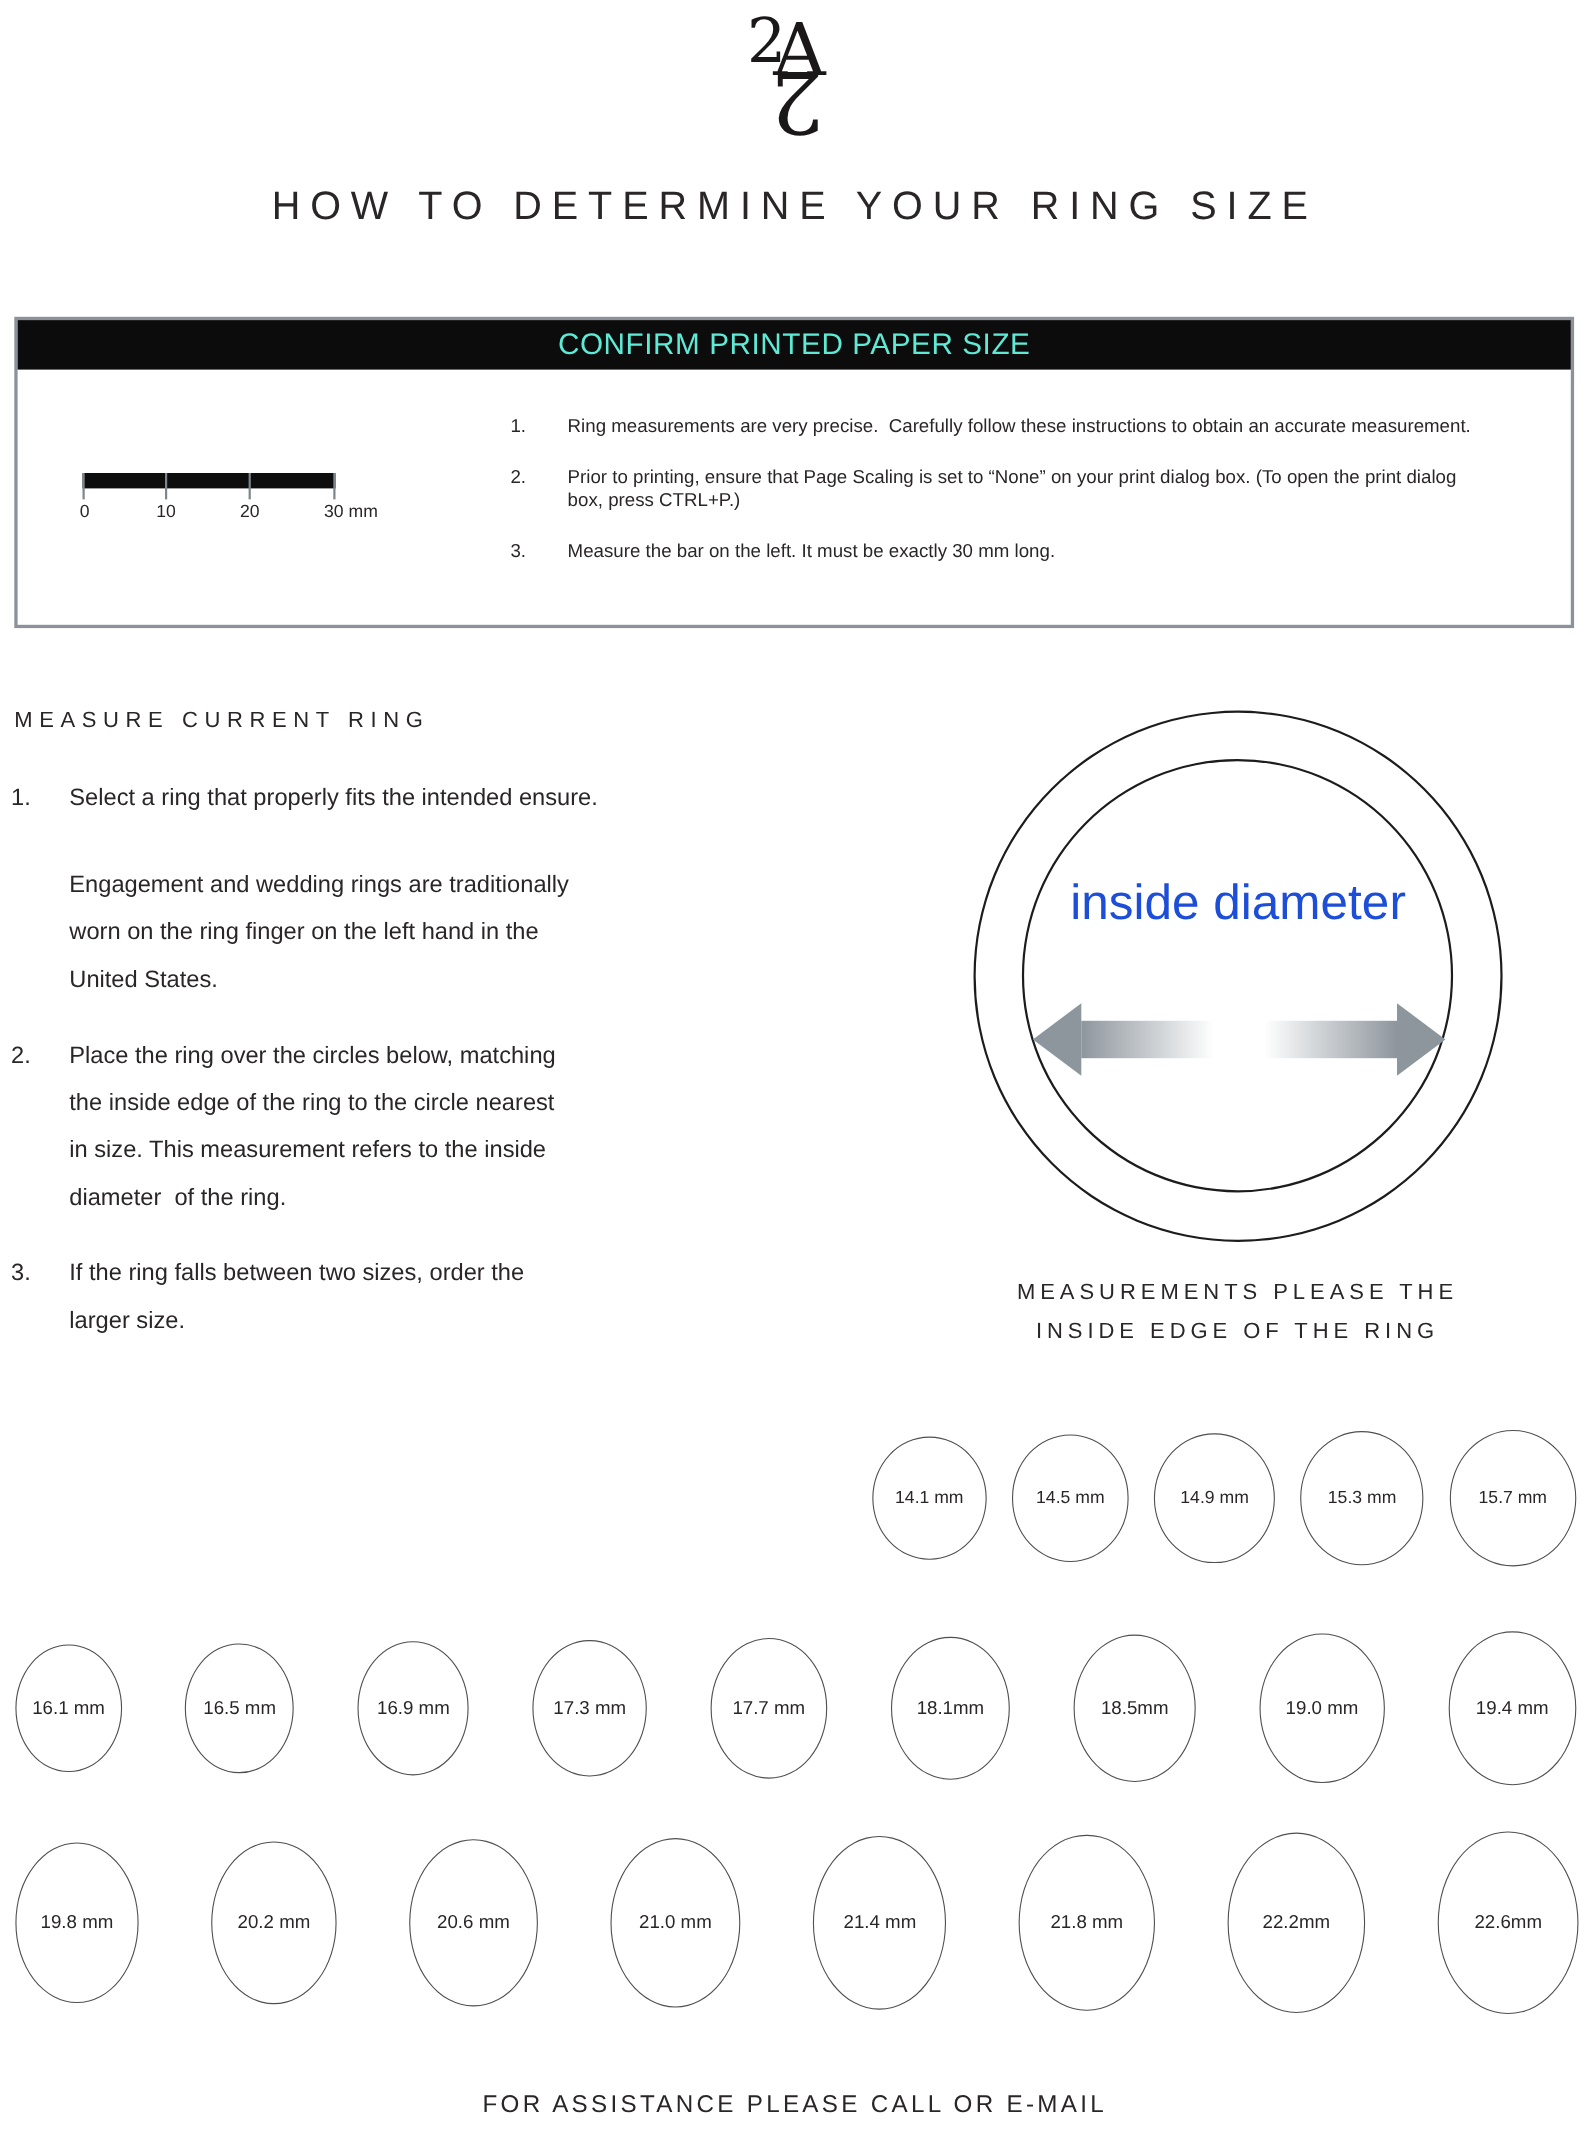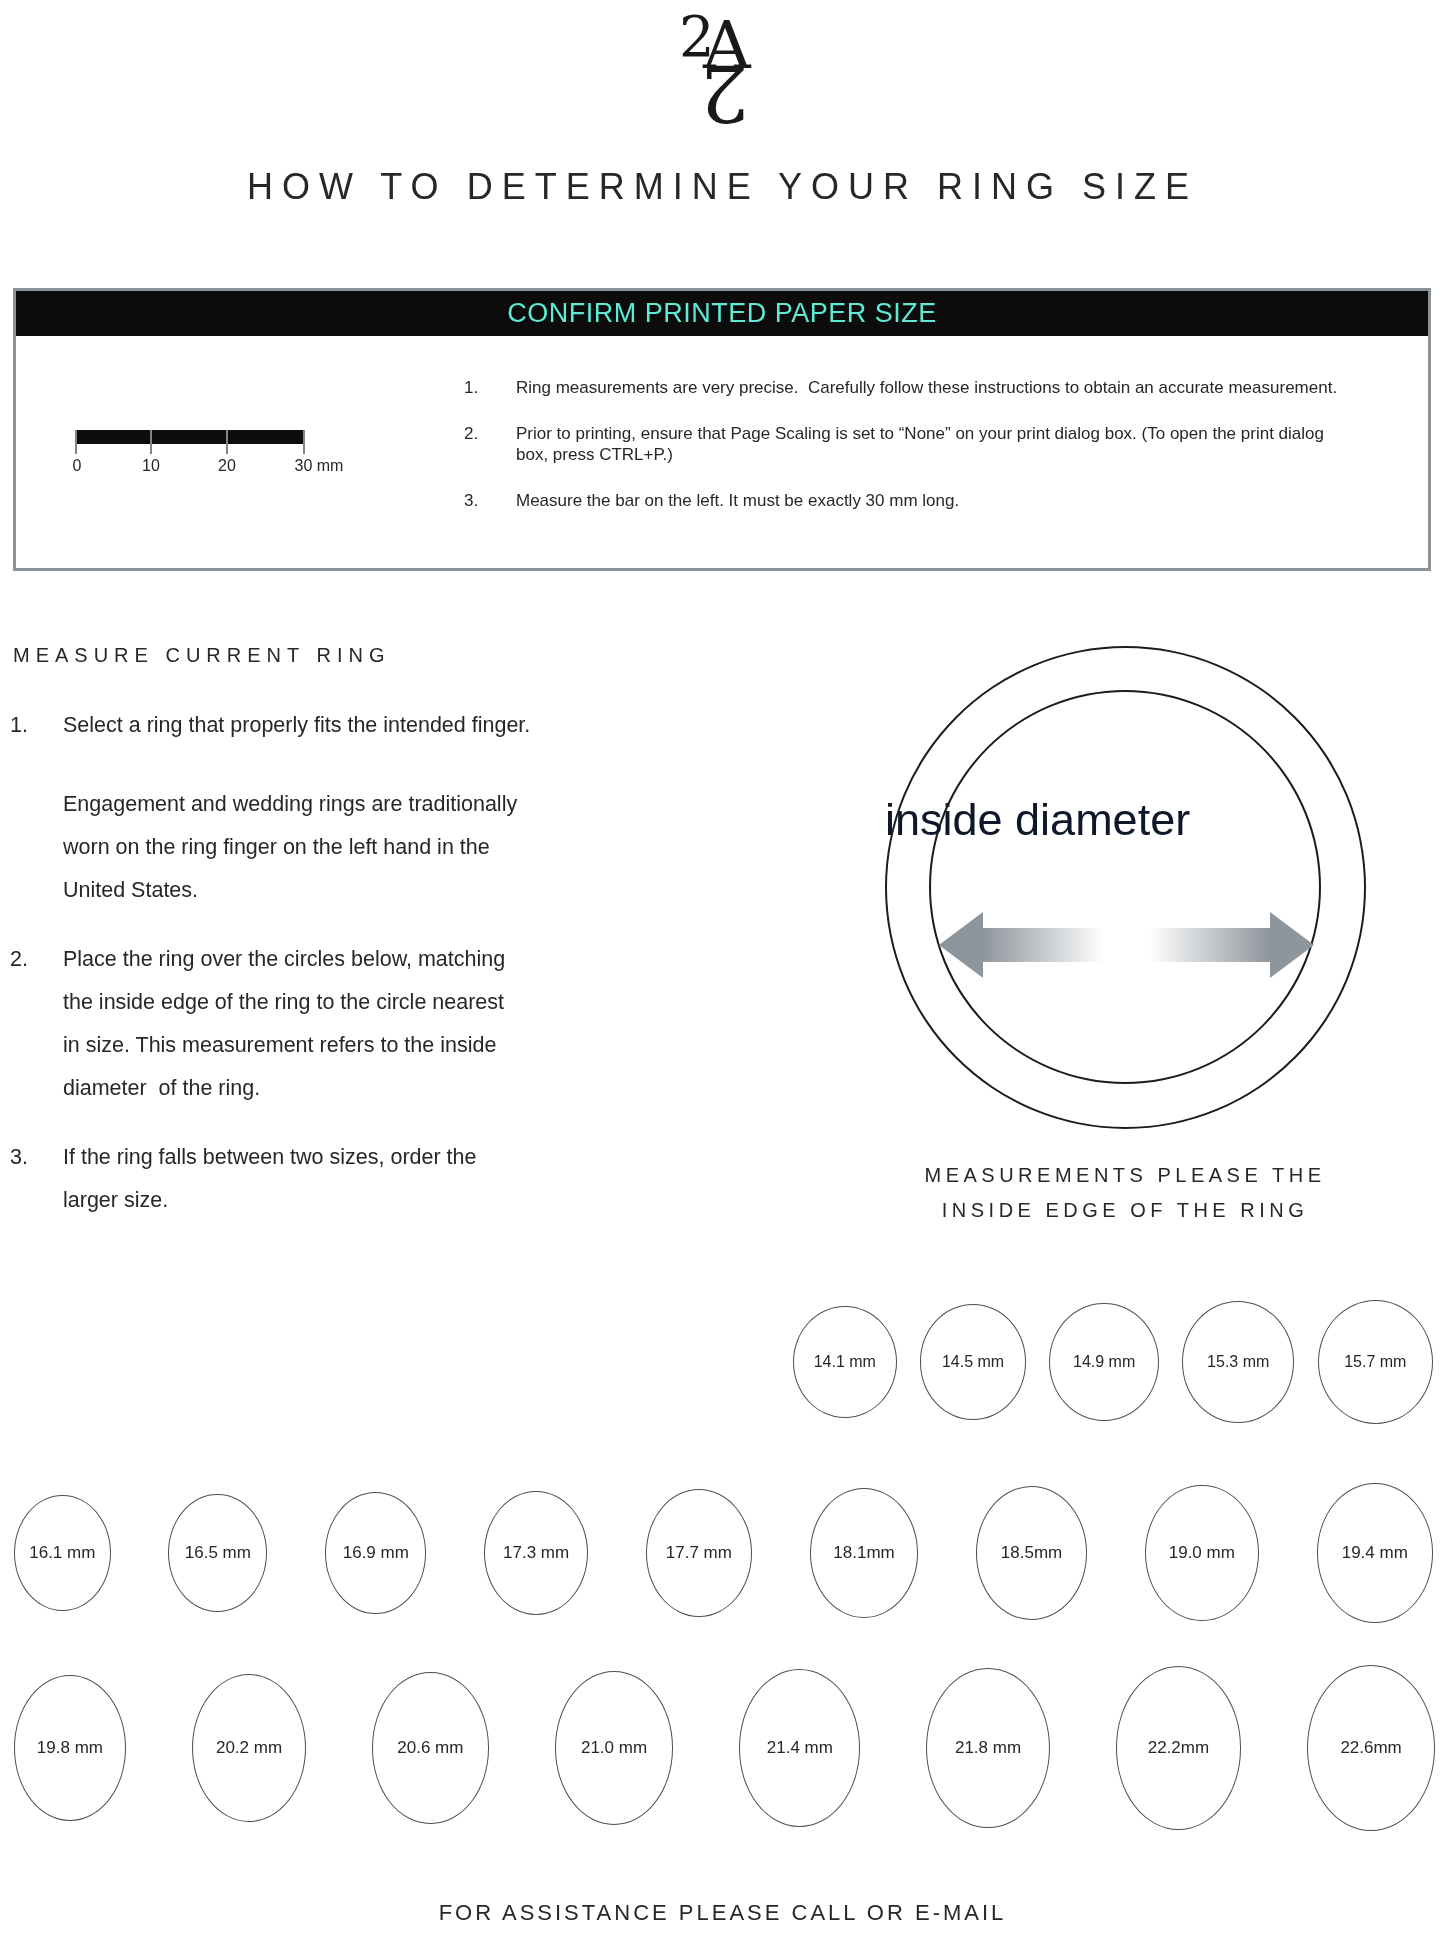--- a/index.html
+++ b/index.html
@@ -52,22 +52,22 @@
   .mstep + .mstep{margin-top:26px;}
   .mstep .num{width:53px;flex:none;}
   .mstep .txt{white-space:pre-wrap;}
   .mstep .extra{white-space:pre-wrap;margin-top:36px;}
 
   
   #ring-diagram{position:absolute;left:885px;top:646px;width:481px;height:483px;}
   #outer-ring{position:absolute;left:0;top:0;right:0;bottom:0;border:2.5px solid #1c1c1c;border-radius:50%;}
   #inner-ring{position:absolute;left:44px;top:44px;width:388px;height:390px;border:2.5px solid #1c1c1c;border-radius:50%;}
   #inside-diameter-label{
-    position:absolute;top:148px;left:0;width:100%;
-    font-size:45px;color:#0f172a;
+    position:absolute;top:148px;left:0;width:100%;text-align:center;
+    font-size:45px;color:#1d4ed8;
   }
   #diameter-arrow{position:absolute;top:266px;left:54px;right:52px;height:66px;display:flex;align-items:center;}
   .arrow-head{width:0;height:0;border-top:33px solid transparent;border-bottom:33px solid transparent;}
   #arrow-head-left{border-right:44px solid var(--arrow-gray,#8e969d);}
   #arrow-head-right{border-left:44px solid var(--arrow-gray,#8e969d);}
   #arrow-shaft{flex:1;height:34px;
     background:linear-gradient(to right,var(--arrow-gray,#8e969d) 0%,#ffffff 42%,#ffffff 58%,var(--arrow-gray,#8e969d) 100%);}
 
   #ring-caption{
     position:absolute;left:870px;top:1158px;width:510px;
@@ -142,21 +142,21 @@
       </div>
     </div>
   </div>
 
   <div id="measure-heading">MEASURE CURRENT RING</div>
 
   <div id="measure-steps">
     <div class="mstep">
       <div class="num">1.</div>
       <div>
-        <div class="txt">Select a ring that properly fits the intended finger.</div>
+        <div class="txt">Select a ring that properly fits the intended ensure.</div>
         <div class="extra">Engagement and wedding rings are traditionally
 worn on the ring finger on the left hand in the
 United States.</div>
       </div>
     </div>
     <div class="mstep">
       <div class="num">2.</div>
       <div class="txt">Place the ring over the circles below, matching
 the inside edge of the ring to the circle nearest
 in size. This measurement refers to the inside

